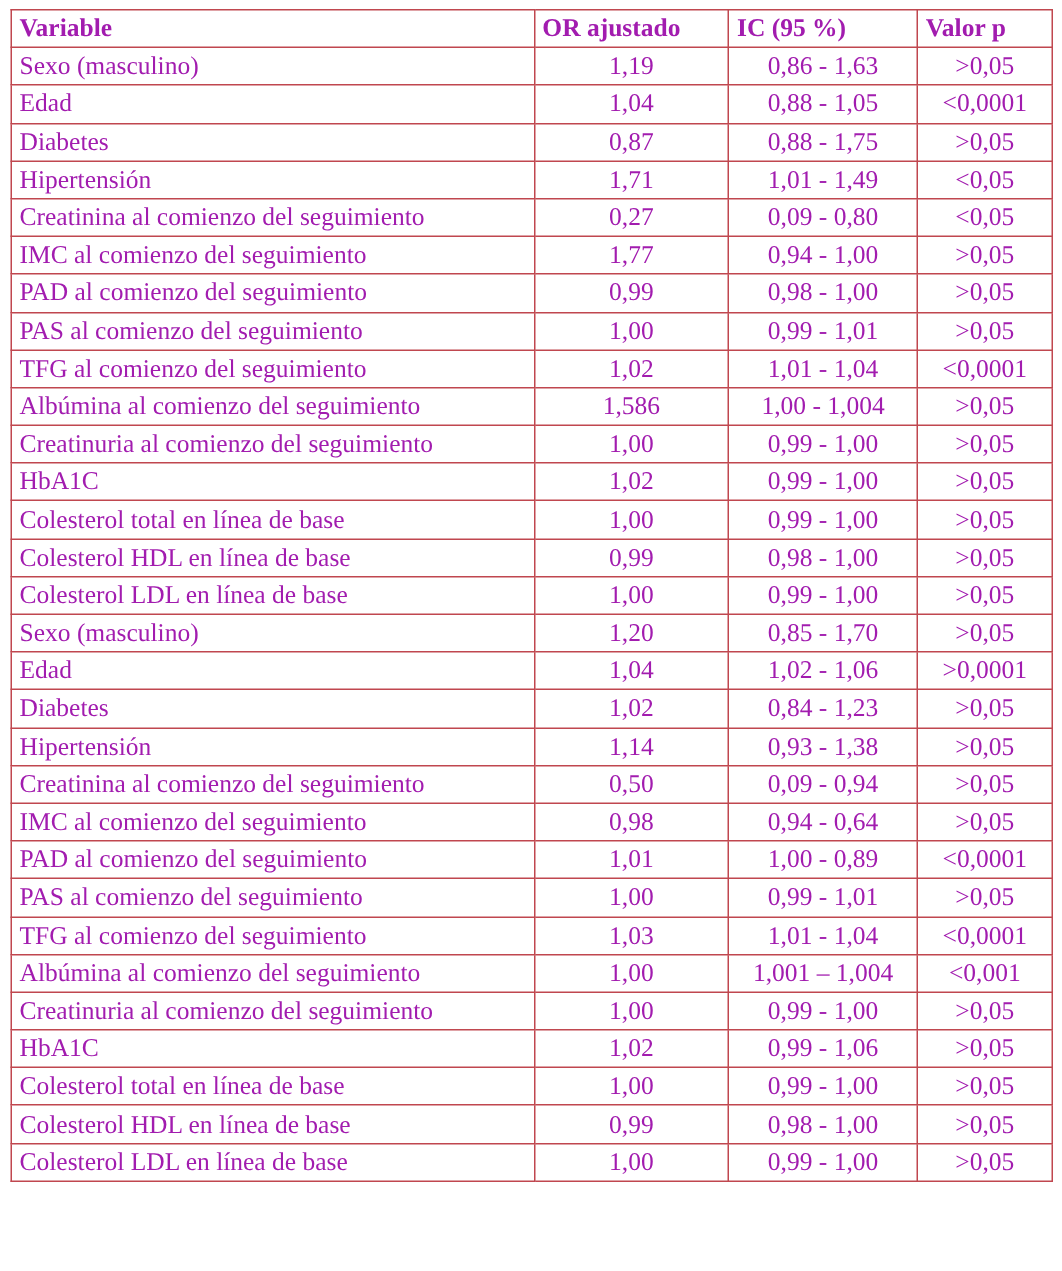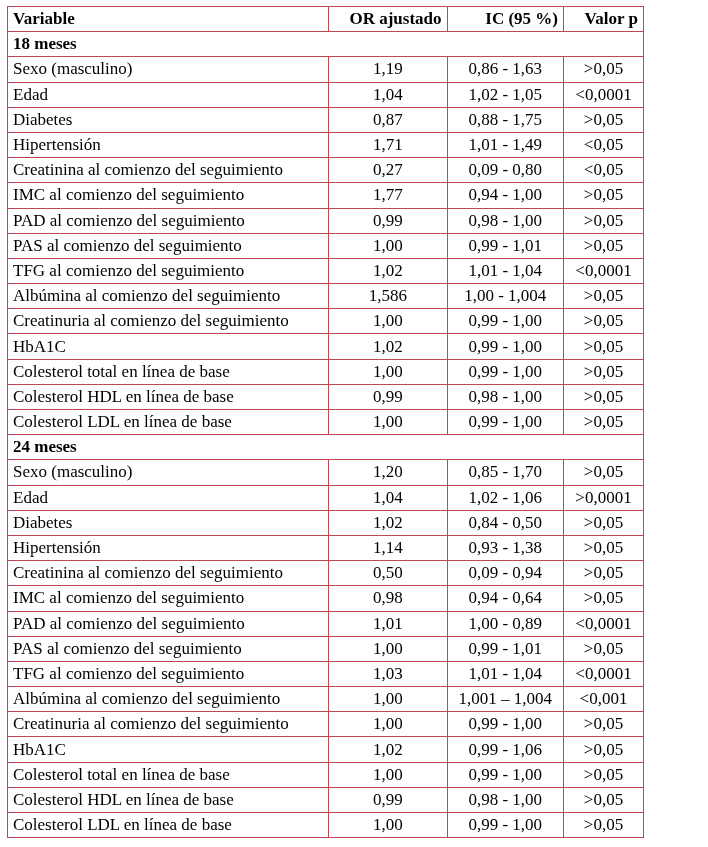--- a/index.html
+++ b/index.html
@@ -1,32 +1,32 @@
 <!DOCTYPE html>
 <html><head>
 <meta charset="utf-8">
 <style>
   html, body { margin: 0; padding: 0; background: #ffffff; }
   body { width: 708px; height: 847px; position: relative; overflow: hidden; }
   table {
     position: absolute; left: 7px; top: 6px;
-    width: 637px;
+    width: 695px;
     border-collapse: collapse;
     font-family: "Liberation Serif", "DejaVu Serif", serif;
     font-size: 17px;
-    color: #000000;
+    color: #a21caf;
   }
   td, th {
     border: 1px solid #c0474f;
     height: 24.2px;
     padding: 0 5px;
     line-height: 24px;
     white-space: nowrap;
   }
-  th { font-weight: bold; text-align: right; }
+  th { font-weight: bold; text-align: left; }
   th.var { text-align: left; }
   td.num { text-align: center; }
   tr.section td { font-weight: bold; text-align: left; }
   col.c1 { width: 349px; }
   col.c2 { width: 130px; }
   col.c3 { width: 126px; }
   col.c4 { width: 90px; }
 </style>
 </head>
 <body>
@@ -40,33 +40,30 @@
   </colgroup>
   <thead>
     <tr>
       <th class="var">Variable</th>
       <th>OR ajustado</th>
       <th>IC (95 %)</th>
       <th>Valor p</th>
     </tr>
   </thead>
   <tbody id="tbody">
-      <tr class="section">
-        <td colspan="4">18 meses</td>
-      </tr>
       <tr>
         <td>Sexo (masculino)</td>
         <td class="num">1,19</td>
         <td class="num">0,86 - 1,63</td>
         <td class="num">&gt;0,05</td>
       </tr>
       <tr>
         <td>Edad</td>
         <td class="num">1,04</td>
-        <td class="num">1,02 - 1,05</td>
+        <td class="num">0,88 - 1,05</td>
         <td class="num">&lt;0,0001</td>
       </tr>
       <tr>
         <td>Diabetes</td>
         <td class="num">0,87</td>
         <td class="num">0,88 - 1,75</td>
         <td class="num">&gt;0,05</td>
       </tr>
       <tr>
         <td>Hipertensión</td>
@@ -133,39 +130,36 @@
         <td class="num">0,99</td>
         <td class="num">0,98 - 1,00</td>
         <td class="num">&gt;0,05</td>
       </tr>
       <tr>
         <td>Colesterol LDL en línea de base</td>
         <td class="num">1,00</td>
         <td class="num">0,99 - 1,00</td>
         <td class="num">&gt;0,05</td>
       </tr>
-      <tr class="section">
-        <td colspan="4">24 meses</td>
-      </tr>
       <tr>
         <td>Sexo (masculino)</td>
         <td class="num">1,20</td>
         <td class="num">0,85 - 1,70</td>
         <td class="num">&gt;0,05</td>
       </tr>
       <tr>
         <td>Edad</td>
         <td class="num">1,04</td>
         <td class="num">1,02 - 1,06</td>
         <td class="num">&gt;0,0001</td>
       </tr>
       <tr>
         <td>Diabetes</td>
         <td class="num">1,02</td>
-        <td class="num">0,84 - 0,50</td>
+        <td class="num">0,84 - 1,23</td>
         <td class="num">&gt;0,05</td>
       </tr>
       <tr>
         <td>Hipertensión</td>
         <td class="num">1,14</td>
         <td class="num">0,93 - 1,38</td>
         <td class="num">&gt;0,05</td>
       </tr>
       <tr>
         <td>Creatinina al comienzo del seguimiento</td>

